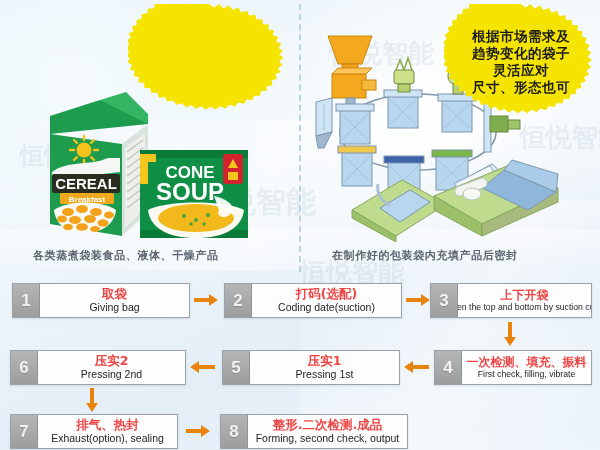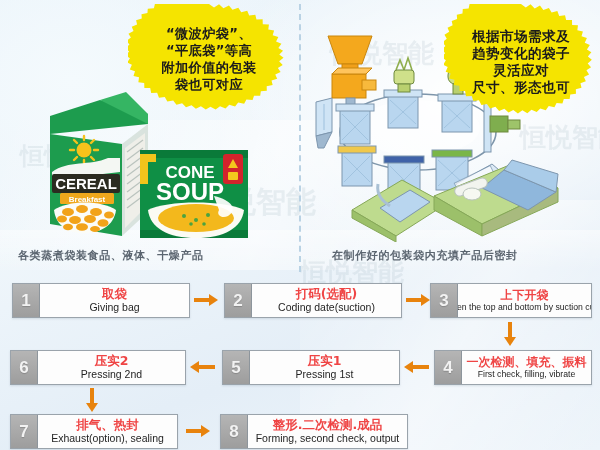--- a/index.html
+++ b/index.html
@@ -255,39 +255,33 @@
       <polygon points="176,200 252,164 252,178 176,212" fill="#a8ba7e" stroke="#86a858" stroke-width="1"></polygon>
       <polygon points="198,146 250,168 222,186 176,164" fill="#8fb7dc" stroke="#7d96ae" stroke-width="1"></polygon>
       <polygon points="198,146 250,168 252,150 206,136" fill="#aacce9" stroke="#7d96ae" stroke-width="1"></polygon>
       <rect x="148" y="158" width="34" height="10" rx="5" fill="#f2f4ef" stroke="#b9c3bd" stroke-width="1" transform="rotate(-20 165 163)"></rect>
       <ellipse cx="166" cy="170" rx="9" ry="6" fill="#f6f8f2" stroke="#b9c3bd"></ellipse>
     </g>
   </svg>
 
   <div class="burst left" style="left:128px;top:4px;width:162px;height:112px;">
     <div class="star"></div>
-    <div class="burst-label" style="font-size:13.2px;">
-      <div>“微波炉袋”、</div>
-      <div>“平底袋”等高</div>
-      <div>附加价值的包装</div>
-      <div>袋也可对应</div>
-    </div>
   </div>
 
   <div class="burst left" style="left:444px;top:4px;width:154px;height:116px;">
     <div class="star"></div>
     <div class="burst-label" style="font-size:13.6px;">
       <div>根据市场需求及</div>
       <div>趋势变化的袋子</div>
       <div>灵活应对</div>
       <div>尺寸、形态也可</div>
     </div>
   </div>
 
-  <div class="caption" style="left:18px;top:248px;">各类蒸煮袋装食品、液体、干燥产品</div>
+  <div class="caption" style="left:33px;top:248px;">各类蒸煮袋装食品、液体、干燥产品</div>
   <div class="caption" style="left:332px;top:248px;">在制作好的包装袋内充填产品后密封</div>
 
   <div class="step" style="left:12px;top:283px;width:178px;">
     <div class="num">1</div>
     <div class="txt">
       <div class="cn">取袋</div>
       <div class="en">Giving bag</div>
     </div>
   </div>
   <div class="arrow right" style="left:194px;top:294px;width:26px;height:12px;">

